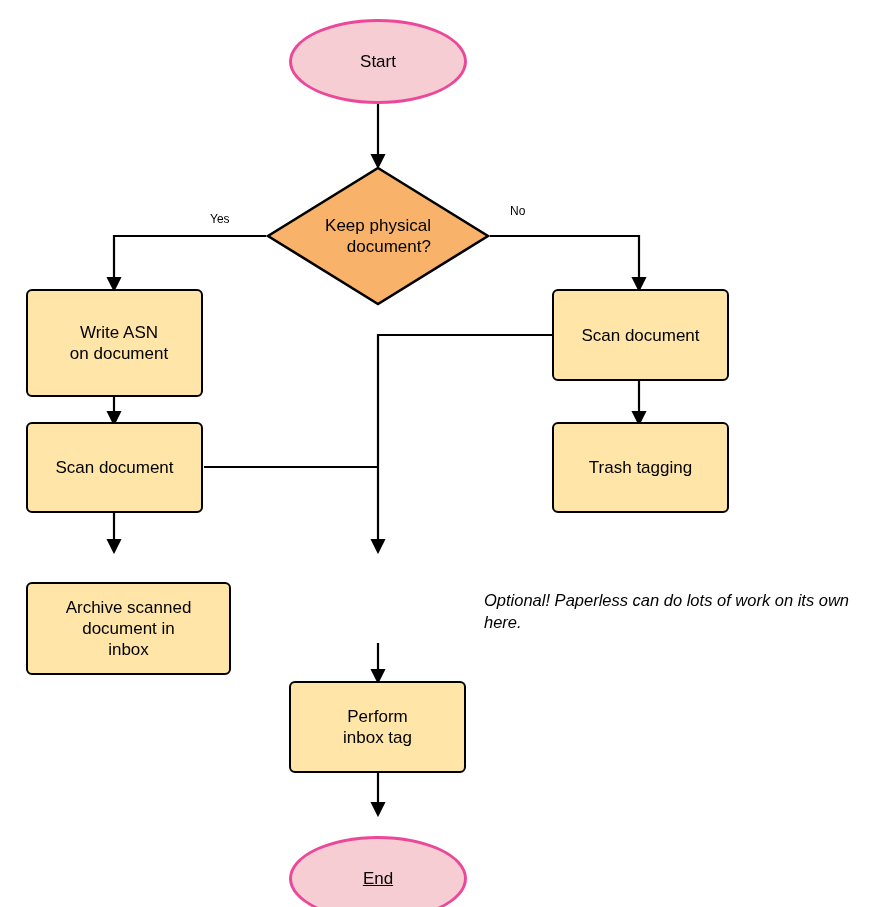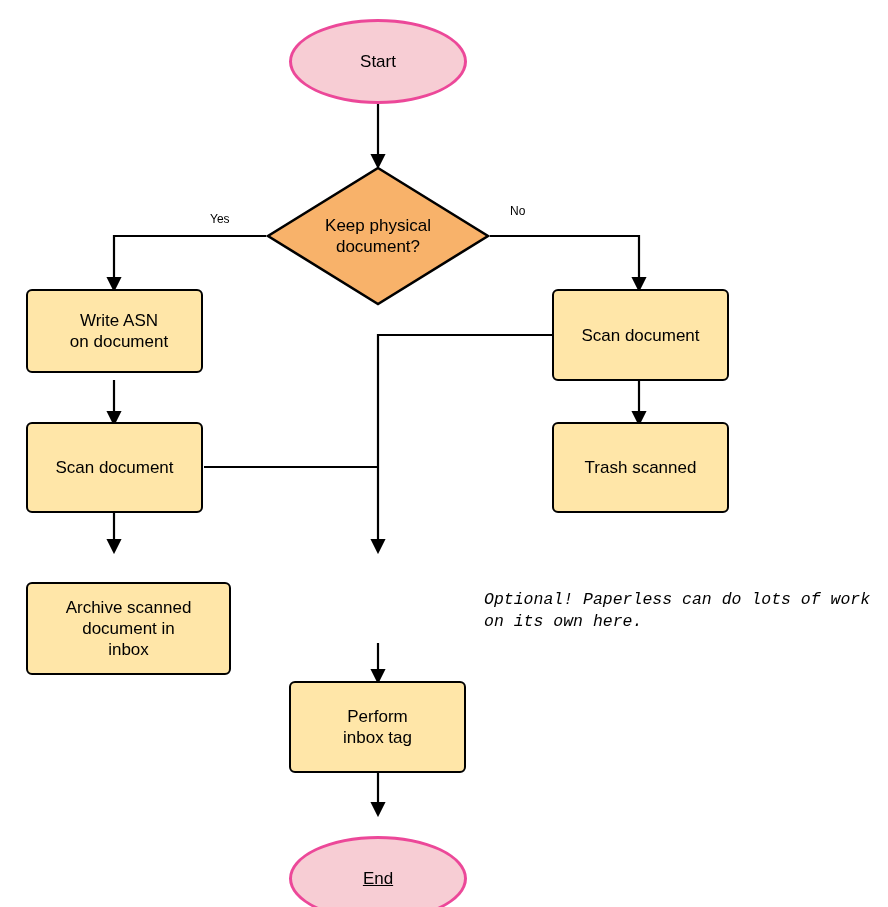--- a/index.html
+++ b/index.html
@@ -52,20 +52,21 @@
     position: absolute;
     left: 0;
     top: 0;
     width: 100%;
     height: 100%;
   }
   .decision-label {
     position: relative;
     z-index: 2;
     line-height: 21px;
+    text-align: right;
   }
   .edge-label {
     position: absolute;
     font-size: 12px;
     color: #000000;
     white-space: nowrap;
   }
   .note {
     position: absolute;
     font-style: italic;
@@ -118,21 +119,21 @@
     </svg>
     <div class="decision-label">
       <div>Keep physical</div>
       <div>document?</div>
     </div>
   </div>
 
   <div class="edge-label" style="left:210px; top:212px;">Yes</div>
   <div class="edge-label" style="left:510px; top:204px;">No</div>
 
-  <div class="node rect" style="left:26px; top:289px; width:177px; height:84px;padding-left:9px;">
+  <div class="node rect" style="left:26px; top:289px; width:177px; height:108px;padding-left:9px;">
     <div>
       <div>Write ASN</div>
       <div>on document</div>
     </div>
   </div>
 
   <div class="node rect" style="left:26px; top:422px; width:177px; height:91px;">
     <span>Scan document</span>
   </div>
 
@@ -142,30 +143,30 @@
       <div>document in</div>
       <div>inbox</div>
     </div>
   </div>
 
   <div class="node rect" style="left:552px; top:289px; width:177px; height:92px;">
     <span>Scan document</span>
   </div>
 
   <div class="node rect" style="left:552px; top:422px; width:177px; height:91px;">
-    <span>Trash scanned</span>
+    <span>Trash tagging</span>
   </div>
 
 
   <div class="node rect" style="left:289px; top:681px; width:177px; height:92px;">
     <div>
       <div>Perform</div>
       <div>inbox tag</div>
     </div>
   </div>
 
   <div class="node terminator" style="left:289px; top:836px; width:178px; height:85px;text-decoration:underline;">
     <span>End</span>
   </div>
 
-  <div class="note" style="left:484px; top:589px;font-family:Liberation Mono, monospace;">Optional! Paperless can do lots of work on its own here.</div>
+  <div class="note" style="left:484px; top:589px;">Optional! Paperless can do lots of work on its own here.</div>
 
 </div>
 
 </body></html>

